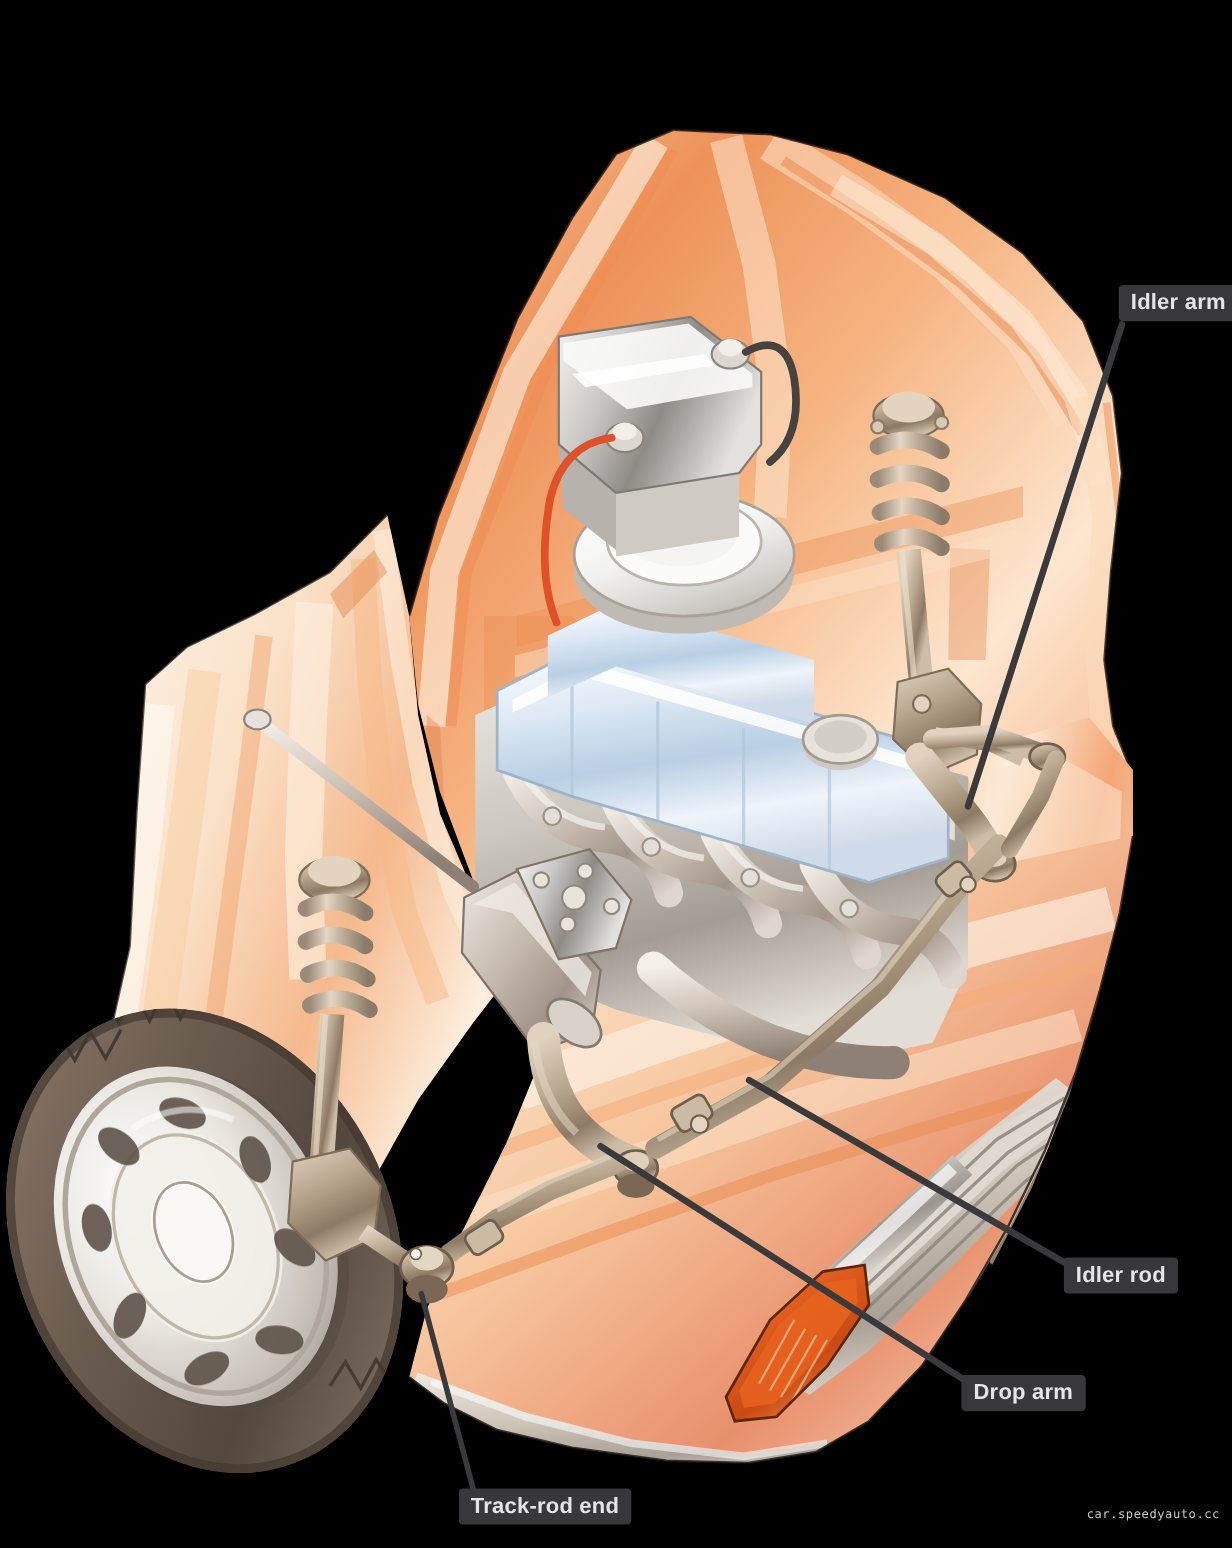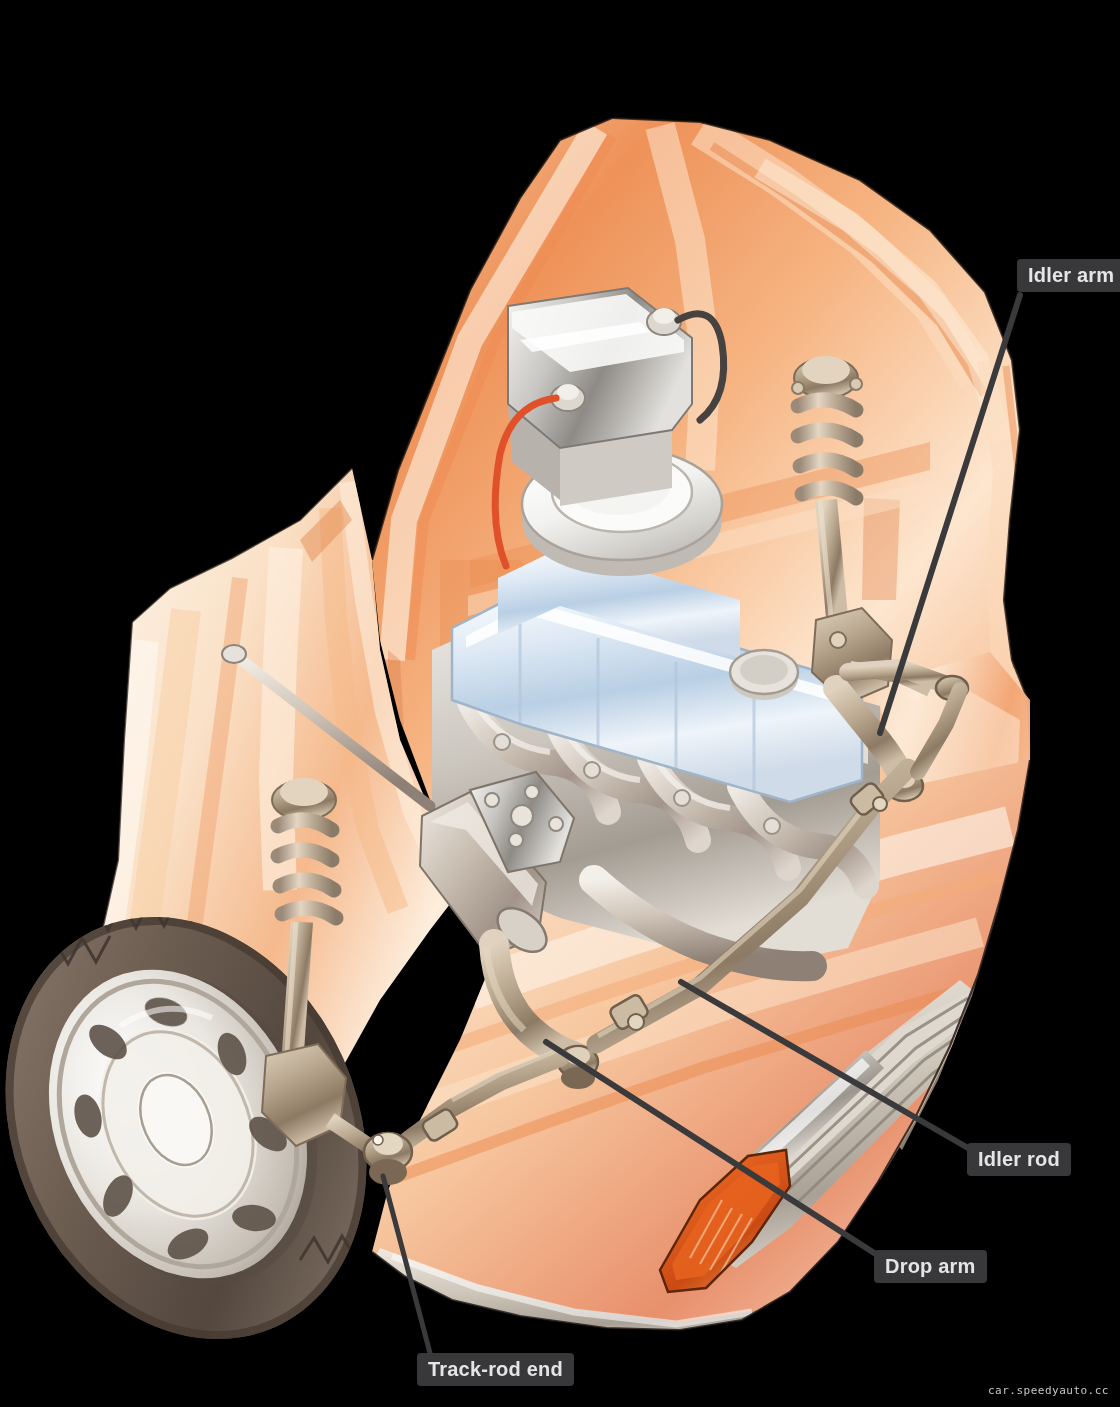--- a/index.html
+++ b/index.html
@@ -3,21 +3,21 @@
 <meta charset="utf-8">
 <style>
   html,body{margin:0;padding:0;background:#000;}
   body{width:1120px;height:1407px;overflow:hidden;
        font-family:"Liberation Sans",sans-serif;}
   #stage{position:relative;width:1120px;height:1407px;background:#010101;overflow:hidden;}
   #art{position:absolute;inset:0;width:1120px;height:1407px;}
   .callout{position:absolute;background:#38383a;border-radius:4px;
            padding:6px 11px 7px 11px;color:#e5e5e5;font-size:20px;font-weight:bold;
            letter-spacing:.2px;line-height:1;white-space:nowrap;z-index:40;}
-  #wm{position:absolute;right:11px;bottom:10px;color:#d8d8d8;font-size:11px;
+  #wm{position:absolute;right:11px;bottom:24px;color:#d8d8d8;font-size:11px;
       font-family:"DejaVu Sans Mono",monospace;letter-spacing:.5px;z-index:50;opacity:.92;}
   #leaders{position:absolute;inset:0;z-index:30;pointer-events:none;}
 </style>
 </head>
 <body>
 
 <div id="stage">
 
   <svg id="art" viewBox="0 0 1120 1407">
     <defs>

